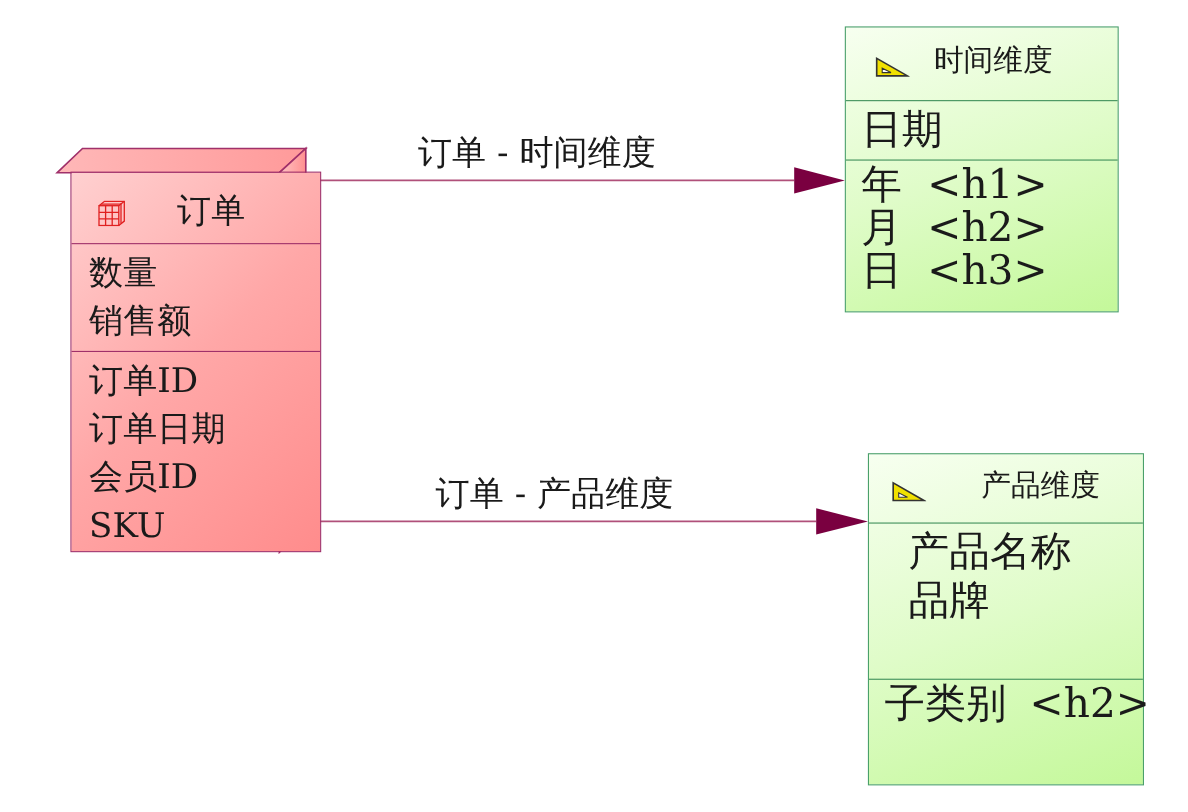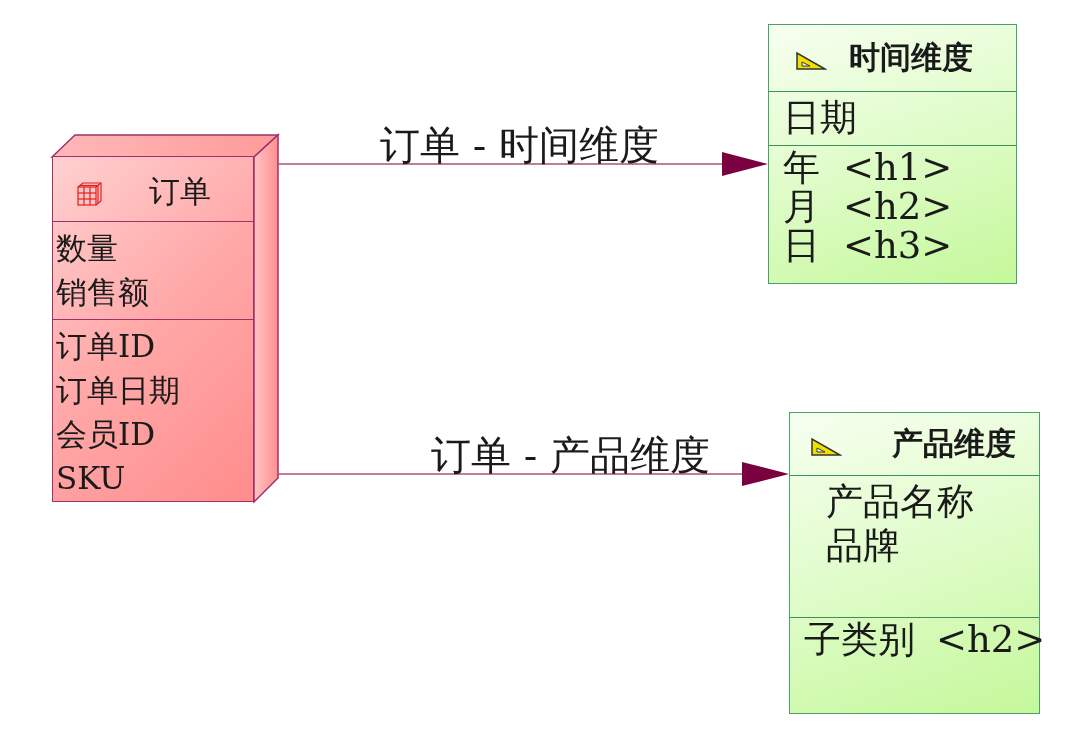--- a/index.html
+++ b/index.html
@@ -1,39 +1,39 @@
 <!DOCTYPE html>
 <html><head>
 <meta charset="utf-8">
 <style>
   html, body { margin:0; padding:0; background:#ffffff; }
   body { width:1080px; height:738px; position:relative; overflow:hidden;
          font-family:"DejaVu Serif", "Liberation Serif", serif; color:#1a1a1a; }
   
   #fact-svg { position:absolute; left:0; top:0; }
-  .fact-body { position:absolute; left:52px; top:156px; width:202px; height:346px;
+  .fact-body { position:absolute; left:64px; top:156px; width:228px; height:346px;
     background:linear-gradient(135deg,#ffd0d0 0%,#ffa7a7 50%,#ff8c8c 100%);
     border:1.5px solid #a0306a; box-sizing:border-box; }
   .fact-header { height:64px; border-bottom:1.5px solid #a0306a; position:relative; }
   .fact-icon { position:absolute; left:24px; top:25px; }
   .fact-title { position:absolute; left:96px; top:14px; font-size:31px; }
-  .section { padding:4px 0 4px 3px; font-size:31px; line-height:44px; }
+  .section { padding:4px 0 4px 16px; font-size:31px; line-height:44px; }
   .fact-measures { height:98px; border-bottom:1.5px solid #a0306a; box-sizing:border-box; }
   
   .dim { position:absolute; border:1.5px solid #4aa06a; box-sizing:border-box;
     background:linear-gradient(160deg,#f7fff0 0%,#dffcc8 50%,#c4f89a 100%); }
   .dim-header { position:relative; border-bottom:1.5px solid #3f8f5a; }
   .dim-icon { position:absolute; }
-  .dim-title { position:absolute; font-size:31px;font-weight:bold; }
+  .dim-title { position:absolute; font-size:27px; }
   .dim-sec { border-bottom:1.5px solid #3f8f5a; box-sizing:border-box; padding-left:14px;
     font-size:37px; line-height:44px; }
   .dim-sec:last-child { border-bottom:none; }
   .row { white-space:pre; }
   .lvl { display:inline-block; }
-  .rel-label { position:absolute; font-size:40px; white-space:pre; }
+  .rel-label { position:absolute; font-size:31px; white-space:pre; }
 </style>
 </head>
 <body>
 
 <svg id="fact-svg" width="1080" height="738">
   <defs>
     <linearGradient id="topg" x1="0" y1="0" x2="1" y2="0">
       <stop offset="0" stop-color="#ffb8b8"></stop>
         <stop offset="1" stop-color="#ff9a9a"></stop>
     </linearGradient>
@@ -44,21 +44,21 @@
   </defs>
   <polygon points="52,157 75,135 278,135 254,157" fill="url(#topg)" stroke="#a0306a" stroke-width="1.5"></polygon>
   <polygon points="254,157 278,135 278,478 254,502" fill="url(#sideg)" stroke="#a0306a" stroke-width="1.5"></polygon>
   <line x1="278" y1="164" x2="722" y2="164" stroke="#b0507a" stroke-width="1.5"></line>
   <polygon points="722,152 768,164 722,176" fill="#7a0040"></polygon>
   <line x1="278" y1="474" x2="742" y2="474" stroke="#b0507a" stroke-width="1.5"></line>
   <polygon points="742,462 789,474 742,486" fill="#7a0040"></polygon>
 </svg>
 
 <div class="rel-label" style="left:380px;top:118px;">订单 - 时间维度</div>
-<div class="rel-label" style="left:396px;top:428px;margin-left:35px;">订单 - 产品维度</div>
+<div class="rel-label" style="left:396px;top:428px;">订单 - 产品维度</div>
 
 <div class="fact-body">
   <div class="fact-header">
     <svg class="fact-icon" width="26" height="24" viewBox="0 0 26 24">
       <g stroke="#e02020" fill="none" stroke-width="1.2">
         <rect x="1" y="5" width="18" height="18"></rect>
         <polyline points="1,5 6,1 24,1 24,19 19,23"></polyline>
         <line x1="19" y1="5" x2="24" y2="1"></line>
         <line x1="7" y1="5" x2="7" y2="23"></line>
           <line x1="13" y1="5" x2="13" y2="23"></line>

